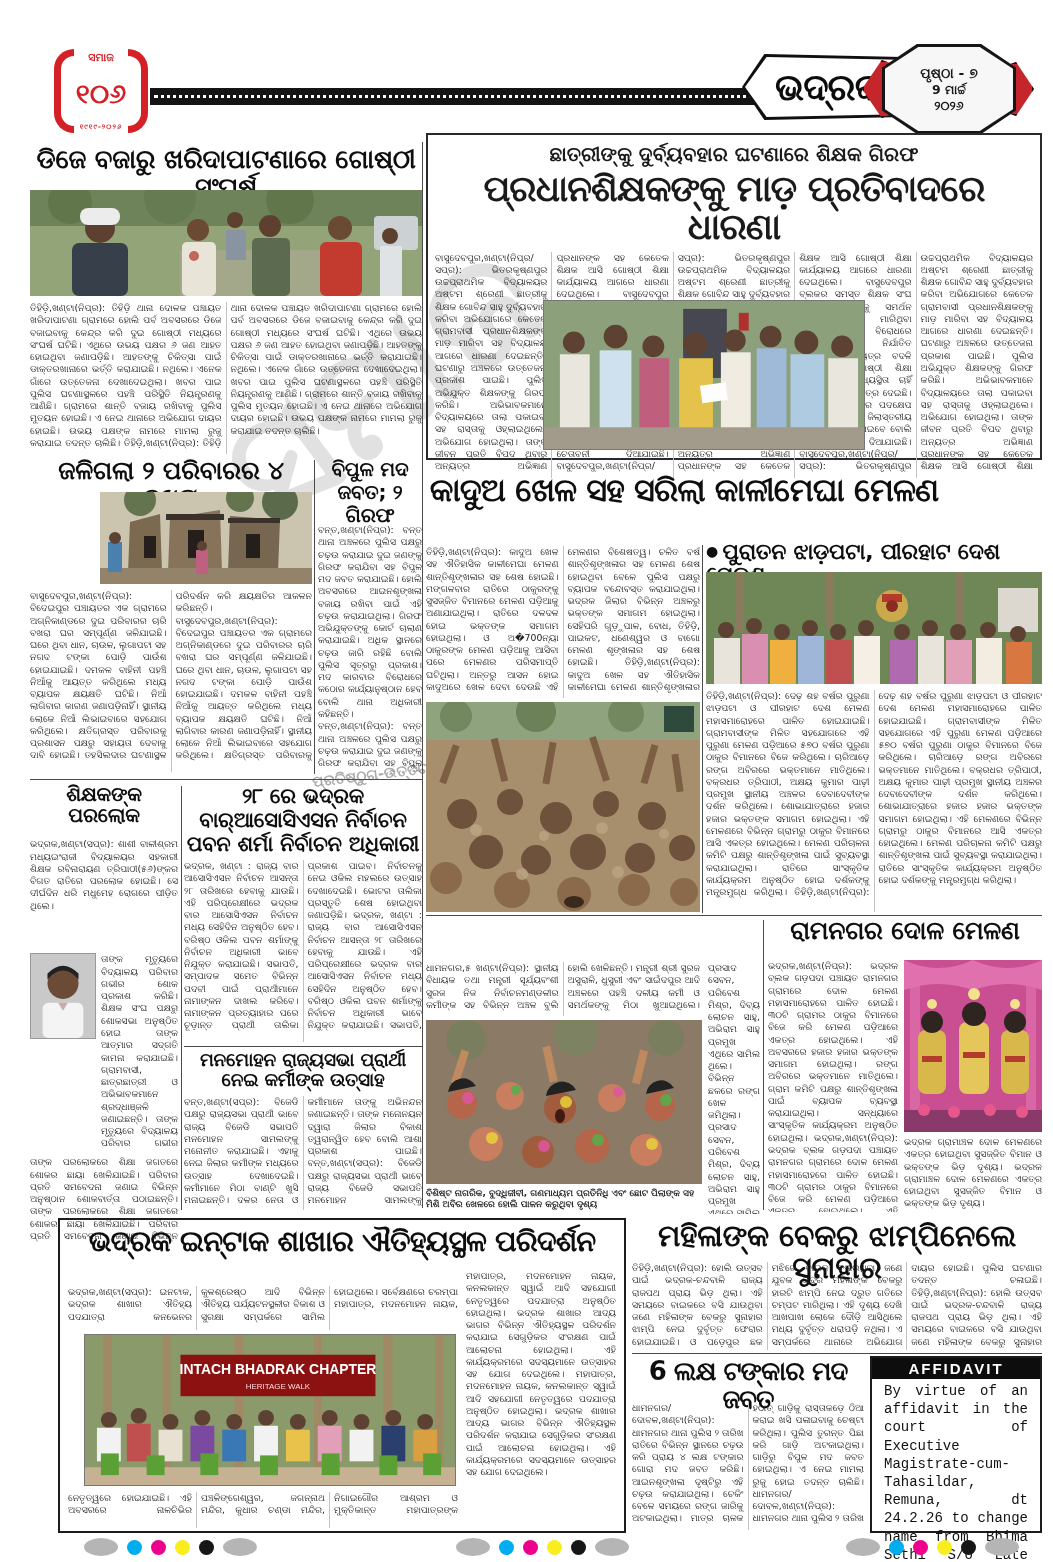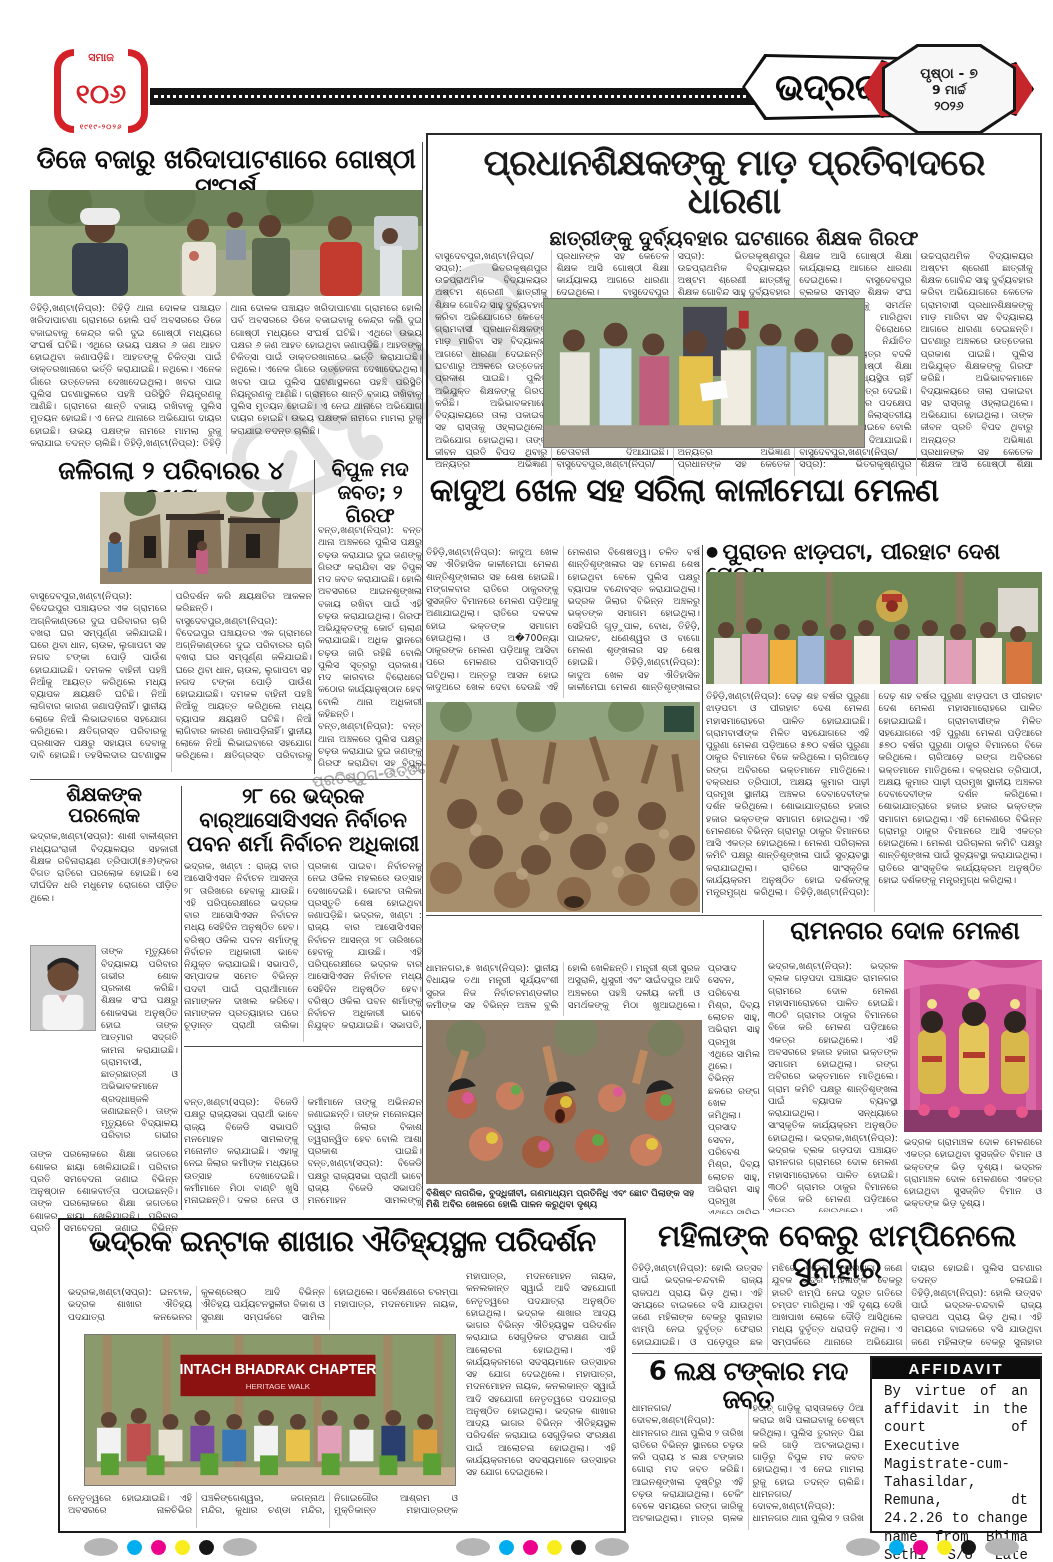--- a/index.html
+++ b/index.html
@@ -70,21 +70,21 @@
   #photoE{left:426px;top:702px;width:274px;height:210px}
 
   #artF{left:706px;top:540px;width:336px;height:374px}
   #artF .hl{font-size:22px}
   #artF .hl .bullet{font-size:14px;vertical-align:3px}
   #photoF{position:absolute;left:0;top:32px;width:336px;height:112px}
   #artF .body-text{position:absolute;left:0;top:150px;width:336px;height:222px}
 
   #artG{left:30px;top:784px;width:148px;height:428px}
   #artG .hl{font-size:20px;text-align:center}
-  #artG .bt1{margin-top:4px;height:112px}
+  #artG .bt1{margin-top:12px;height:112px}
   #artG .grow{display:flex;gap:5px;margin-top:3px}
   #photoG{width:66px;height:86px;flex:0 0 66px;border:1px solid #999}
   #artG .bt2{flex:1;height:200px}
   #artG .bt3{margin-top:3px;height:86px}
 
   #artH{left:184px;top:784px;width:238px;height:260px}
   #artH .hl{font-size:21px;text-align:center;line-height:1.15}
   #artH .body-text{position:absolute;left:0;top:76px;width:238px;height:182px}
 
   #artI{left:184px;top:1050px;width:238px;height:162px}
@@ -206,22 +206,22 @@
         <circle cx="205" cy="30" r="8" fill="#5e4030"></circle>
           <rect x="196" y="40" width="20" height="30" fill="#8a93a0"></rect>
         <circle cx="360" cy="46" r="8" fill="#5e4030"></circle>
           <rect x="350" y="56" width="22" height="50" fill="#dfe3e6"></rect>
       </svg>
     </div>
     <div class="body-text cols2">ତିହିଡ଼ି,ଖଣ୍ଟା(ନିପ୍ର): ତିହିଡ଼ି ଥାନା ଦୋଳକ ପଞ୍ଚାୟତ ଖରିଦାପାଟଣା ଗ୍ରାମରେ ହୋଲି ପର୍ବ ଅବସରରେ ଡିଜେ ବଜାଇବାକୁ କେନ୍ଦ୍ର କରି ଦୁଇ ଗୋଷ୍ଠୀ ମଧ୍ୟରେ ସଂଘର୍ଷ ଘଟିଛି। ଏଥିରେ ଉଭୟ ପକ୍ଷର ୬ ଜଣ ଆହତ ହୋଇଥିବା ଜଣାପଡ଼ିଛି। ଆହତଙ୍କୁ ଚିକିତ୍ସା ପାଇଁ ଡାକ୍ତରଖାନାରେ ଭର୍ତ୍ତି କରାଯାଇଛି। ନଥିଲେ। ଏନେକ ଗାଁରେ ଉତ୍ତେଜନା ଦେଖାଦେଇଥିଲା। ଖବର ପାଇ ପୁଲିସ ଘଟଣାସ୍ଥଳରେ ପହଞ୍ଚି ପରିସ୍ଥିତି ନିୟନ୍ତ୍ରଣକୁ ଆଣିଛି। ଗ୍ରାମରେ ଶାନ୍ତି ବଜାୟ ରଖିବାକୁ ପୁଲିସ ମୁତୟନ ହୋଇଛି। ଏ ନେଇ ଥାନାରେ ଅଭିଯୋଗ ଦାୟର ହୋଇଛି। ଉଭୟ ପକ୍ଷଙ୍କ ନାମରେ ମାମଲା ରୁଜୁ କରାଯାଇ ତଦନ୍ତ ଚାଲିଛି। ତିହିଡ଼ି,ଖଣ୍ଟା(ନିପ୍ର): ତିହିଡ଼ି ଥାନା ଦୋଳକ ପଞ୍ଚାୟତ ଖରିଦାପାଟଣା ଗ୍ରାମରେ ହୋଲି ପର୍ବ ଅବସରରେ ଡିଜେ ବଜାଇବାକୁ କେନ୍ଦ୍ର କରି ଦୁଇ ଗୋଷ୍ଠୀ ମଧ୍ୟରେ ସଂଘର୍ଷ ଘଟିଛି। ଏଥିରେ ଉଭୟ ପକ୍ଷର ୬ ଜଣ ଆହତ ହୋଇଥିବା ଜଣାପଡ଼ିଛି। ଆହତଙ୍କୁ ଚିକିତ୍ସା ପାଇଁ ଡାକ୍ତରଖାନାରେ ଭର୍ତ୍ତି କରାଯାଇଛି। ନଥିଲେ। ଏନେକ ଗାଁରେ ଉତ୍ତେଜନା ଦେଖାଦେଇଥିଲା। ଖବର ପାଇ ପୁଲିସ ଘଟଣାସ୍ଥଳରେ ପହଞ୍ଚି ପରିସ୍ଥିତି ନିୟନ୍ତ୍ରଣକୁ ଆଣିଛି। ଗ୍ରାମରେ ଶାନ୍ତି ବଜାୟ ରଖିବାକୁ ପୁଲିସ ମୁତୟନ ହୋଇଛି। ଏ ନେଇ ଥାନାରେ ଅଭିଯୋଗ ଦାୟର ହୋଇଛି। ଉଭୟ ପକ୍ଷଙ୍କ ନାମରେ ମାମଲା ରୁଜୁ କରାଯାଇ ତଦନ୍ତ ଚାଲିଛି।</div>
   </div>
 
   <div class="abs" id="artB">
+    <div id="artB-kicker">ଛାତ୍ରୀଙ୍କୁ ଦୁର୍ବ୍ୟବହାର ଘଟଣାରେ ଶିକ୍ଷକ ଗିରଫ</div>
     <div id="artB-hl">ପ୍ରଧାନଶିକ୍ଷକଙ୍କୁ ମାଡ଼ ପ୍ରତିବାଦରେ ଧାରଣା</div>
-    <div id="artB-kicker">ଛାତ୍ରୀଙ୍କୁ ଦୁର୍ବ୍ୟବହାର ଘଟଣାରେ ଶିକ୍ଷକ ଗିରଫ</div>
     <div id="artB-bodywrap">
       <div class="body-text cols5" id="artB-body">ବାସୁଦେବପୁର,ଖଣ୍ଟା(ନିପ୍ର/ସପ୍ର): ଭିତରକୃଷ୍ଣପୁର ଉଚ୍ଚପ୍ରାଥମିକ ବିଦ୍ୟାଳୟର ଅଷ୍ଟମ ଶ୍ରେଣୀ ଛାତ୍ରୀକୁ ଶିକ୍ଷକ ଗୋବିନ୍ଦ ସାହୁ ଦୁର୍ବ୍ୟବହାର କରିବା ଅଭିଯୋଗରେ କେତେକ ଗ୍ରାମବାସୀ ପ୍ରଧାନଶିକ୍ଷକଙ୍କୁ ମାଡ଼ ମାରିବା ସହ ବିଦ୍ୟାଳୟ ଆଗରେ ଧାରଣା ଦେଇଛନ୍ତି। ଘଟଣାରୁ ଅଞ୍ଚଳରେ ଉତ୍ତେଜନା ପ୍ରକାଶ ପାଇଛି। ପୁଲିସ ଅଭିଯୁକ୍ତ ଶିକ୍ଷକଙ୍କୁ ଗିରଫ କରିଛି। ଅଭିଭାବକମାନେ ବିଦ୍ୟାଳୟରେ ତାଲା ପକାଇବା ସହ ରାସ୍ତାକୁ ଓହ୍ଲାଇଥିଲେ। ଅଭିଯୋଗ ହୋଇଥିଲା। ତାଙ୍କ ଜୀବନ ପ୍ରତି ବିପଦ ଥିବାରୁ ଅନ୍ୟତ୍ର ଅଭିଜ୍ଞାଣ ପ୍ରଧାନଙ୍କ ସହ କେତେକ ଶିକ୍ଷକ ଆସି ଗୋଷ୍ଠୀ ଶିକ୍ଷା କାର୍ଯ୍ୟାଳୟ ଆଗରେ ଧାରଣା ଦେଇଥିଲେ। ବାସୁଦେବପୁର ବ୍ଲକର ସମସ୍ତ ଶିକ୍ଷକ ସଂଘ ଏହି ଆନ୍ଦୋଳନକୁ ସମର୍ଥନ କରିଛି। ମାଡ଼ ମାରିଥିବା ବ୍ୟକ୍ତିଙ୍କ ବିରୋଧରେ କାର୍ଯ୍ୟାନୁଷ୍ଠାନ, ନିର୍ଯାତିତ ଶିକ୍ଷକଙ୍କୁ ଅନ୍ୟତ୍ର ବଦଳି ଦାବି କରି ଗୋଷ୍ଠୀ ଶିକ୍ଷା ଅଧିକାରୀଙ୍କ ମଧ୍ୟସ୍ଥିତା ଚାହିଁ ଶିକ୍ଷକ ସଂଘ ଦାବିପତ୍ର ଦେଇଛି। ତିନି ଦିନ ମଧ୍ୟରେ ପଦକ୍ଷେପ ନିଆ ନଗଲେ ଜିଲାସ୍ତରୀୟ ଆନ୍ଦୋଳନକୁ ଓହ୍ଲାଇବେ ବୋଲି ଚେତାବନୀ ଦିଆଯାଇଛି। ବାସୁଦେବପୁର,ଖଣ୍ଟା(ନିପ୍ର/ସପ୍ର): ଭିତରକୃଷ୍ଣପୁର ଉଚ୍ଚପ୍ରାଥମିକ ବିଦ୍ୟାଳୟର ଅଷ୍ଟମ ଶ୍ରେଣୀ ଛାତ୍ରୀକୁ ଶିକ୍ଷକ ଗୋବିନ୍ଦ ସାହୁ ଦୁର୍ବ୍ୟବହାର କରିବା ଅଭିଯୋଗରେ କେତେକ ଗ୍ରାମବାସୀ ପ୍ରଧାନଶିକ୍ଷକଙ୍କୁ ମାଡ଼ ମାରିବା ସହ ବିଦ୍ୟାଳୟ ଆଗରେ ଧାରଣା ଦେଇଛନ୍ତି। ଘଟଣାରୁ ଅଞ୍ଚଳରେ ଉତ୍ତେଜନା ପ୍ରକାଶ ପାଇଛି। ପୁଲିସ ଅଭିଯୁକ୍ତ ଶିକ୍ଷକଙ୍କୁ ଗିରଫ କରିଛି। ଅଭିଭାବକମାନେ ବିଦ୍ୟାଳୟରେ ତାଲା ପକାଇବା ସହ ରାସ୍ତାକୁ ଓହ୍ଲାଇଥିଲେ। ଅଭିଯୋଗ ହୋଇଥିଲା। ତାଙ୍କ ଜୀବନ ପ୍ରତି ବିପଦ ଥିବାରୁ ଅନ୍ୟତ୍ର ଅଭିଜ୍ଞାଣ ପ୍ରଧାନଙ୍କ ସହ କେତେକ ଶିକ୍ଷକ ଆସି ଗୋଷ୍ଠୀ ଶିକ୍ଷା କାର୍ଯ୍ୟାଳୟ ଆଗରେ ଧାରଣା ଦେଇଥିଲେ। ବାସୁଦେବପୁର ବ୍ଲକର ସମସ୍ତ ଶିକ୍ଷକ ସଂଘ ଏହି ଆନ୍ଦୋଳନକୁ ସମର୍ଥନ କରିଛି। ମାଡ଼ ମାରିଥିବା ବ୍ୟକ୍ତିଙ୍କ ବିରୋଧରେ କାର୍ଯ୍ୟାନୁଷ୍ଠାନ, ନିର୍ଯାତିତ ଶିକ୍ଷକଙ୍କୁ ଅନ୍ୟତ୍ର ବଦଳି ଦାବି କରି ଗୋଷ୍ଠୀ ଶିକ୍ଷା ଅଧିକାରୀଙ୍କ ମଧ୍ୟସ୍ଥିତା ଚାହିଁ ଶିକ୍ଷକ ସଂଘ ଦାବିପତ୍ର ଦେଇଛି। ତିନି ଦିନ ମଧ୍ୟରେ ପଦକ୍ଷେପ ନିଆ ନଗଲେ ଜିଲାସ୍ତରୀୟ ଆନ୍ଦୋଳନକୁ ଓହ୍ଲାଇବେ ବୋଲି ଚେତାବନୀ ଦିଆଯାଇଛି। ବାସୁଦେବପୁର,ଖଣ୍ଟା(ନିପ୍ର/ସପ୍ର): ଭିତରକୃଷ୍ଣପୁର ଉଚ୍ଚପ୍ରାଥମିକ ବିଦ୍ୟାଳୟର ଅଷ୍ଟମ ଶ୍ରେଣୀ ଛାତ୍ରୀକୁ ଶିକ୍ଷକ ଗୋବିନ୍ଦ ସାହୁ ଦୁର୍ବ୍ୟବହାର କରିବା ଅଭିଯୋଗରେ କେତେକ ଗ୍ରାମବାସୀ ପ୍ରଧାନଶିକ୍ଷକଙ୍କୁ ମାଡ଼ ମାରିବା ସହ ବିଦ୍ୟାଳୟ ଆଗରେ ଧାରଣା ଦେଇଛନ୍ତି। ଘଟଣାରୁ ଅଞ୍ଚଳରେ ଉତ୍ତେଜନା ପ୍ରକାଶ ପାଇଛି। ପୁଲିସ ଅଭିଯୁକ୍ତ ଶିକ୍ଷକଙ୍କୁ ଗିରଫ କରିଛି। ଅଭିଭାବକମାନେ ବିଦ୍ୟାଳୟରେ ତାଲା ପକାଇବା ସହ ରାସ୍ତାକୁ ଓହ୍ଲାଇଥିଲେ। ଅଭିଯୋଗ ହୋଇଥିଲା। ତାଙ୍କ ଜୀବନ ପ୍ରତି ବିପଦ ଥିବାରୁ ଅନ୍ୟତ୍ର ଅଭିଜ୍ଞାଣ ପ୍ରଧାନଙ୍କ ସହ କେତେକ ଶିକ୍ଷକ ଆସି ଗୋଷ୍ଠୀ ଶିକ୍ଷା କାର୍ଯ୍ୟାଳୟ ଆଗରେ ଧାରଣା ଦେଇଥିଲେ। ବାସୁଦେବପୁର ବ୍ଲକର ସମସ୍ତ ଶିକ୍ଷକ ସଂଘ ଏହି ଆନ୍ଦୋଳନକୁ ସମର୍ଥନ କରିଛି। ମାଡ଼ ମାରିଥିବା ବ୍ୟକ୍ତିଙ୍କ ବିରୋଧରେ କାର୍ଯ୍ୟାନୁଷ୍ଠାନ, ନିର୍ଯାତିତ ଶିକ୍ଷକଙ୍କୁ ଅନ୍ୟତ୍ର ବଦଳି ଦାବି କରି ଗୋଷ୍ଠୀ ଶିକ୍ଷା ଅଧିକାରୀଙ୍କ ମଧ୍ୟସ୍ଥିତା ଚାହିଁ ଶିକ୍ଷକ ସଂଘ ଦାବିପତ୍ର ଦେଇଛି। ତିନି ଦିନ ମଧ୍ୟରେ ପଦକ୍ଷେପ ନିଆ ନଗଲେ ଜିଲାସ୍ତରୀୟ ଆନ୍ଦୋଳନକୁ ଓହ୍ଲାଇବେ ବୋଲି ଚେତାବନୀ ଦିଆଯାଇଛି।</div>
       <div class="photo" id="photoB">
         <svg viewBox="0 0 322 150" preserveAspectRatio="none">
           <rect width="322" height="150" fill="#8da07c"></rect>
             <rect x="140" y="8" width="44" height="70" fill="#474752"></rect>
           <rect y="128" width="322" height="22" fill="#a29a8b"></rect>
           <circle cx="30" cy="42" r="11" fill="#5d4233"></circle>
             <rect x="16" y="54" width="30" height="74" fill="#e9e6de"></rect>
           <circle cx="72" cy="36" r="12" fill="#5d4233"></circle>
@@ -388,20 +388,21 @@
 
   <div class="abs" id="artH">
     <div class="hl">
       <div>୨୮ ରେ ଭଦ୍ରକ ବାର୍‌ଆସୋସିଏସନ ନିର୍ବାଚନ</div>
       <div>ପବନ ଶର୍ମା ନିର୍ବାଚନ ଅଧିକାରୀ</div>
     </div>
     <div class="body-text cols2">ଭଦ୍ରକ, ଖଣ୍ଟା : ରାଜ୍ୟ ବାର ଆସୋସିଏସନ ନିର୍ବାଚନ ଆସନ୍ତା ୨୮ ତାରିଖରେ ହେବାକୁ ଯାଉଛି। ଏହି ପରିପ୍ରେକ୍ଷୀରେ ଭଦ୍ରକ ବାର ଆସୋସିଏସନ ନିର୍ବାଚନ ମଧ୍ୟ ସେହିଦିନ ଅନୁଷ୍ଠିତ ହେବ। ବରିଷ୍ଠ ଓକିଲ ପବନ ଶର୍ମାଙ୍କୁ ନିର୍ବାଚନ ଅଧିକାରୀ ଭାବେ ନିଯୁକ୍ତ କରାଯାଇଛି। ସଭାପତି, ସମ୍ପାଦକ ସମେତ ବିଭିନ୍ନ ପଦବୀ ପାଇଁ ପ୍ରାର୍ଥୀମାନେ ନାମାଙ୍କନ ଦାଖଲ କରିବେ। ନାମାଙ୍କନ ପ୍ରତ୍ୟାହାର ପରେ ଚୂଡ଼ାନ୍ତ ପ୍ରାର୍ଥୀ ତାଲିକା ପ୍ରକାଶ ପାଇବ। ନିର୍ବାଚନକୁ ନେଇ ଓକିଲ ମହଲରେ ଉତ୍ସାହ ଦେଖାଦେଇଛି। ଭୋଟର ତାଲିକା ପ୍ରସ୍ତୁତି ଶେଷ ହୋଇଥିବା ଜଣାପଡ଼ିଛି। ଭଦ୍ରକ, ଖଣ୍ଟା : ରାଜ୍ୟ ବାର ଆସୋସିଏସନ ନିର୍ବାଚନ ଆସନ୍ତା ୨୮ ତାରିଖରେ ହେବାକୁ ଯାଉଛି। ଏହି ପରିପ୍ରେକ୍ଷୀରେ ଭଦ୍ରକ ବାର ଆସୋସିଏସନ ନିର୍ବାଚନ ମଧ୍ୟ ସେହିଦିନ ଅନୁଷ୍ଠିତ ହେବ। ବରିଷ୍ଠ ଓକିଲ ପବନ ଶର୍ମାଙ୍କୁ ନିର୍ବାଚନ ଅଧିକାରୀ ଭାବେ ନିଯୁକ୍ତ କରାଯାଇଛି। ସଭାପତି, ସମ୍ପାଦକ ସମେତ ବିଭିନ୍ନ ପଦବୀ ପାଇଁ ପ୍ରାର୍ଥୀମାନେ ନାମାଙ୍କନ ଦାଖଲ କରିବେ। ନାମାଙ୍କନ ପ୍ରତ୍ୟାହାର ପରେ ଚୂଡ଼ାନ୍ତ ପ୍ରାର୍ଥୀ ତାଲିକା ପ୍ରକାଶ ପାଇବ। ନିର୍ବାଚନକୁ ନେଇ ଓକିଲ ମହଲରେ ଉତ୍ସାହ ଦେଖାଦେଇଛି। ଭୋଟର ତାଲିକା ପ୍ରସ୍ତୁତି ଶେଷ ହୋଇଥିବା ଜଣାପଡ଼ିଛି।</div>
   </div>
 
   <div class="abs" id="artI">
+    <div class="hl">ମନମୋହନ ରାଜ୍ୟସଭା ପ୍ରାର୍ଥୀ ନେଇ କର୍ମୀଙ୍କ ଉତ୍ସାହ</div>
     <div class="body-text cols2">ବନ୍ତ,ଖଣ୍ଟା(ସପ୍ର): ବିଜେଡି ପକ୍ଷରୁ ରାଜ୍ୟସଭା ପ୍ରାର୍ଥୀ ଭାବେ ରାଜ୍ୟ ବିଜେଡି ସଭାପତି ମନମୋହନ ସାମଲଙ୍କୁ ମନୋନୀତ କରାଯାଇଛି। ଏହାକୁ ନେଇ ଜିଲାର କର୍ମୀଙ୍କ ମଧ୍ୟରେ ଉତ୍ସାହ ଦେଖାଦେଇଛି। କର୍ମୀମାନେ ମିଠା ବାଣ୍ଟି ଖୁସି ମନାଇଛନ୍ତି। ଦଳର ନେତା ଓ କର୍ମୀମାନେ ତାଙ୍କୁ ଅଭିନନ୍ଦନ ଜଣାଇଛନ୍ତି। ତାଙ୍କ ମନୋନୟନ ଦ୍ୱାରା ଜିଲାର ବିକାଶ ତ୍ୱରାନ୍ୱିତ ହେବ ବୋଲି ଆଶା ପ୍ରକାଶ ପାଇଛି। ବନ୍ତ,ଖଣ୍ଟା(ସପ୍ର): ବିଜେଡି ପକ୍ଷରୁ ରାଜ୍ୟସଭା ପ୍ରାର୍ଥୀ ଭାବେ ରାଜ୍ୟ ବିଜେଡି ସଭାପତି ମନମୋହନ ସାମଲଙ୍କୁ ମନୋନୀତ କରାଯାଇଛି। ଏହାକୁ ନେଇ ଜିଲାର କର୍ମୀଙ୍କ ମଧ୍ୟରେ ଉତ୍ସାହ ଦେଖାଦେଇଛି। କର୍ମୀମାନେ ମିଠା ବାଣ୍ଟି ଖୁସି ମନାଇଛନ୍ତି। ଦଳର ନେତା ଓ କର୍ମୀମାନେ ତାଙ୍କୁ ଅଭିନନ୍ଦନ ଜଣାଇଛନ୍ତି। ତାଙ୍କ ମନୋନୟନ ଦ୍ୱାରା ଜିଲାର ବିକାଶ ତ୍ୱରାନ୍ୱିତ ହେବ ବୋଲି ଆଶା ପ୍ରକାଶ ପାଇଛି।</div>
   </div>
 
   <div class="abs" id="artJ">
     <div class="body-text cols2 bt1">ଧାମନଗର,୫ ଖଣ୍ଟା(ନିପ୍ର): ସ୍ଥାନୀୟ ବିଧାୟକ ତଥା ମନ୍ତ୍ରୀ ସୂର୍ଯ୍ୟବଂଶୀ ସୁରଜ ନିଜ ନିର୍ବାଚନମଣ୍ଡଳୀର କର୍ମୀଙ୍କ ସହ ବିଭିନ୍ନ ଅଞ୍ଚଳ ବୁଲି ହୋଲି ଖେଳିଛନ୍ତି। ମନ୍ତ୍ରୀ ଶ୍ରୀ ସୁରଜ ଅସୁରାଳି, ଧୁସୁରୀ ଏବଂ ସାଇଁଦପୁର ଆଦି ଅଞ୍ଚଳରେ ପହଞ୍ଚି ଦଳୀୟ କର୍ମୀ ଓ ସମର୍ଥକଙ୍କୁ ମିଠା ଖୁଆଇଥିଲେ। ହୋଲି ଆମ ଦେଶର ଏକ ଅନନ୍ୟ ପର୍ବ। ଏହା ସଂପ୍ରୀତି, ସହଭାବନା ଓ ଭାଇଚାରାର ପ୍ରତୀକ। ହୋଲି ଅବସର ପର୍ବ ମଧ୍ୟରେ ଥିବା ଭେଦଭାବ, ଅହଂକାର ଏବଂ ଅଶାନ୍ତିକୁ ଦୂର କରିବାରେ ସହାୟକ ହେବ ବୋଲି ସେ କହିଥିଲେ।</div>
     <div class="photo" id="photoJ">
       <svg viewBox="0 0 276 164" preserveAspectRatio="none">
         <rect width="276" height="164" fill="#8a7a66"></rect>
         <circle cx="40" cy="20" r="20" fill="#6d8158" opacity=".6"></circle>
           <circle cx="150" cy="14" r="22" fill="#74885f" opacity=".6"></circle>

